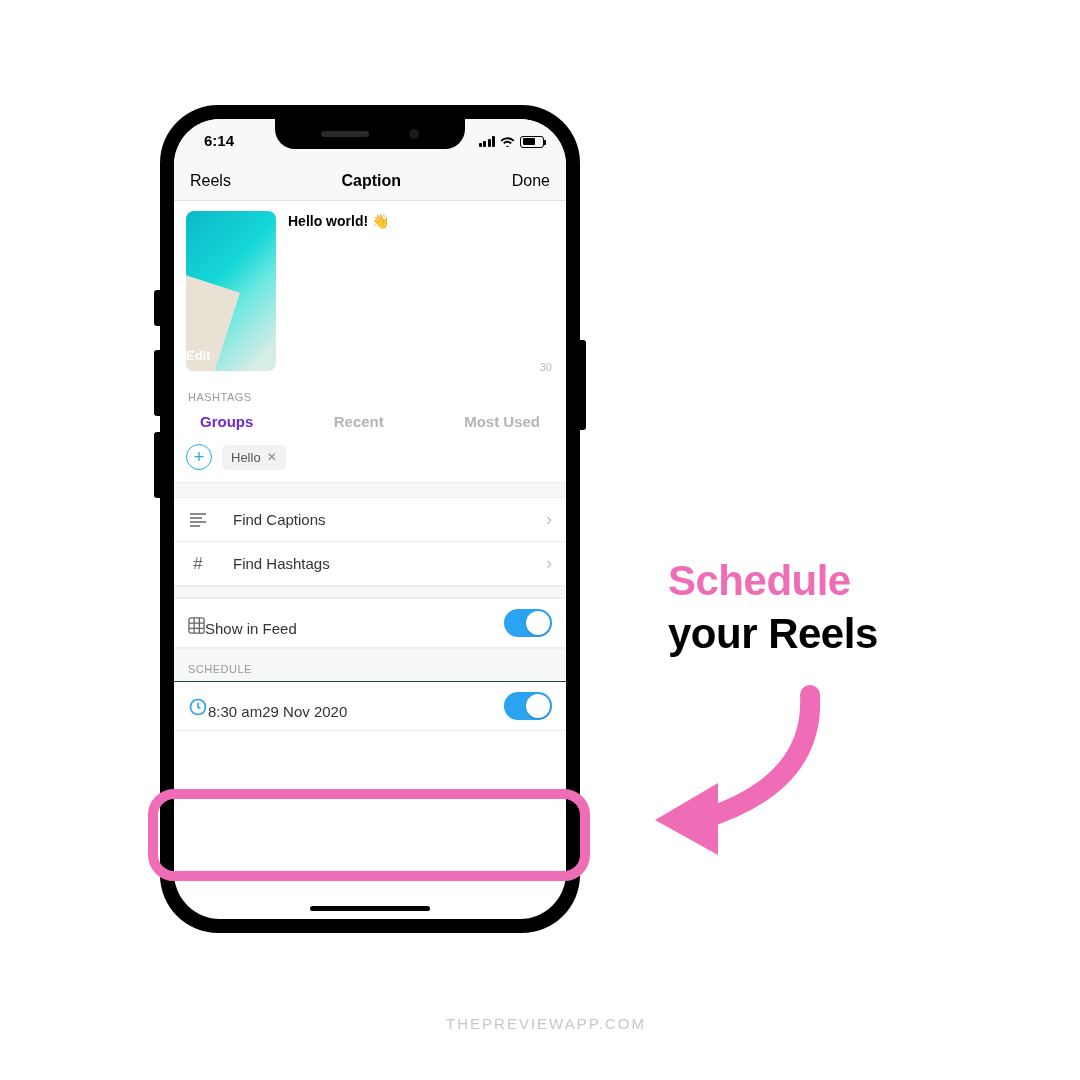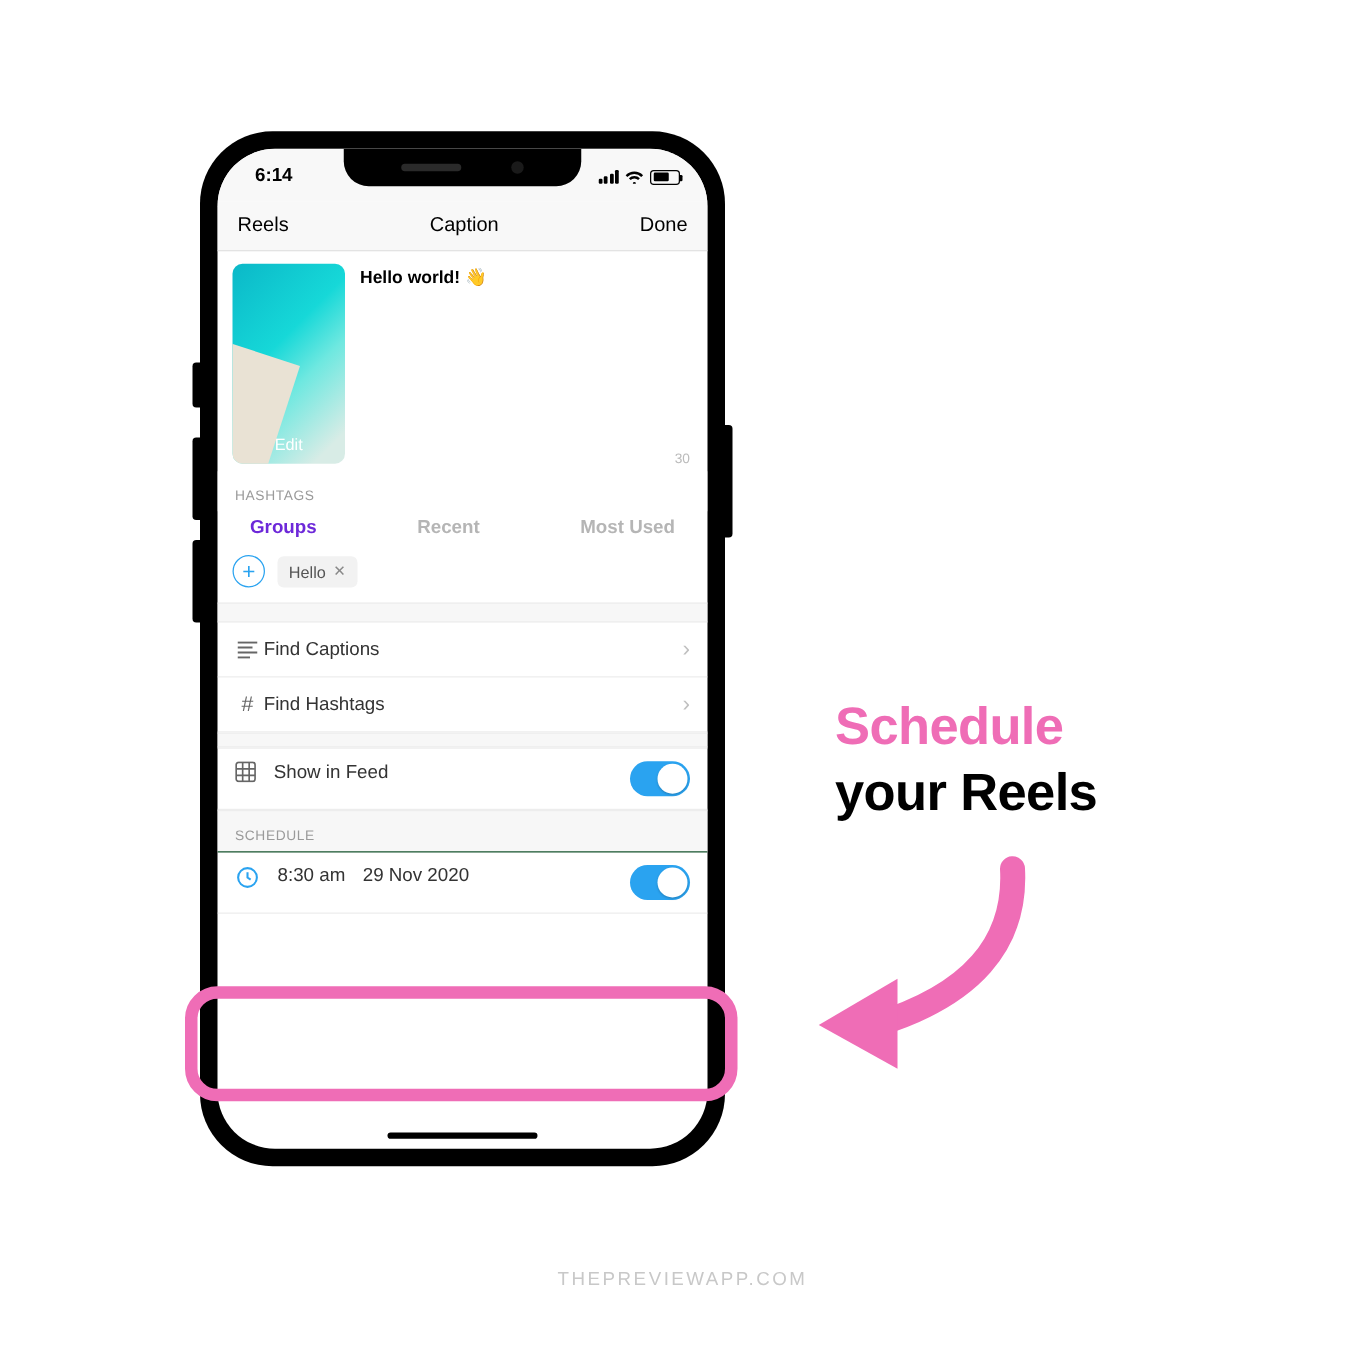--- a/index.html
+++ b/index.html
@@ -73,39 +73,39 @@
   .batt i{position:absolute;left:1.5px;top:1.5px;bottom:1.5px;width:12px;background:#000;border-radius:1px;}
   
   .navhead {
     height: 40px;
     display:flex; align-items:center; justify-content:space-between;
     padding: 0 16px;
     border-bottom:1px solid #e3e3e3;
     background:#f8f8f8;
     font-size:16px;
   }
-  .navhead .title { font-weight:400; }
+  .navhead .title { font-weight:700; }
   .navhead .side { color:#000; font-weight:400;}
   
   .caption-area {
     display:flex; gap:12px; padding:10px 12px 6px 12px;
     position:relative;
   }
   .thumb {
     width:90px; height:160px; border-radius:8px;
     background: linear-gradient(135deg,#0bb8c8 0%,#16d8d8 40%,#6fe8e0 60%,#d8ece6 90%);
     position:relative; overflow:hidden; flex-shrink:0;
   }
   .thumb::before{
     content:""; position:absolute; left:-20px; bottom:-10px; width:60px; height:100px;
     background:#e9e2d4; transform:rotate(18deg);
   }
   .thumb .edit {
-    position:absolute; bottom:8px; left:0; right:0; text-align:center;
-    color:#fff; font-weight:400; font-size:13px;
+    position:absolute; bottom:8px; left:0; right:0; text-align:left;
+    color:#fff; font-weight:700; font-size:13px;
   }
   .cap-text { font-size:14px; color:#000; padding-top:2px;font-weight:bold;}
   .charcount {
     position:absolute; right:14px; bottom:4px; font-size:11px; color:#bbb;text-align:right;
   }
   .section-label {
     padding: 14px 14px 6px 14px;
     font-size:11px; color:#9a9a9a; letter-spacing:0.5px;
     background:#fff;
   }
@@ -124,29 +124,29 @@
     display:flex;align-items:center;justify-content:center;color:#2aa3f0;font-size:18px;font-weight:300;
   }
   .pill {
     background:#f2f2f2; border-radius:5px; padding:5px 9px;
     font-size:13px; color:#555; display:flex; align-items:center; gap:6px;
   }
   .pill .x { color:#888; font-size:12px;}
   .gap { height:16px; background:#f7f7f7; border-top:1px solid #ededed; border-bottom:1px solid #ededed;}
   .gap.sm { height:12px;}
   .listrow {
-    display:flex; align-items:center; gap:3px;
+    display:flex; align-items:center; gap:25px;
     padding: 11px 14px;
     border-bottom:1px solid #ededed;
     font-size:15px; color:#333;
   }
   .listrow .icon { width:20px; color:#666; display:flex; justify-content:center;}
   .listrow .chev { margin-left:auto; color:#c0c0c0; font-size:18px;}
   .togglerow {
-    display:flex; align-items:flex-start; gap:14px;
+    display:flex; align-items:flex-end; 
     padding: 10px 14px;
     border-top:1px solid #ededed; border-bottom:1px solid #ededed;
     font-size:15px; color:#333;
   }
   .toggle {
     margin-left:auto;
     width:48px; height:28px; background:#2aa3f0; border-radius:14px; position:relative;
   }
   .toggle::after{ content:""; position:absolute; right:2px; top:2px; width:24px; height:24px; background:#fff; border-radius:50%; box-shadow:0 1px 2px rgba(0,0,0,.2);}
   .clock-ic { color:#2aa3f0; }

